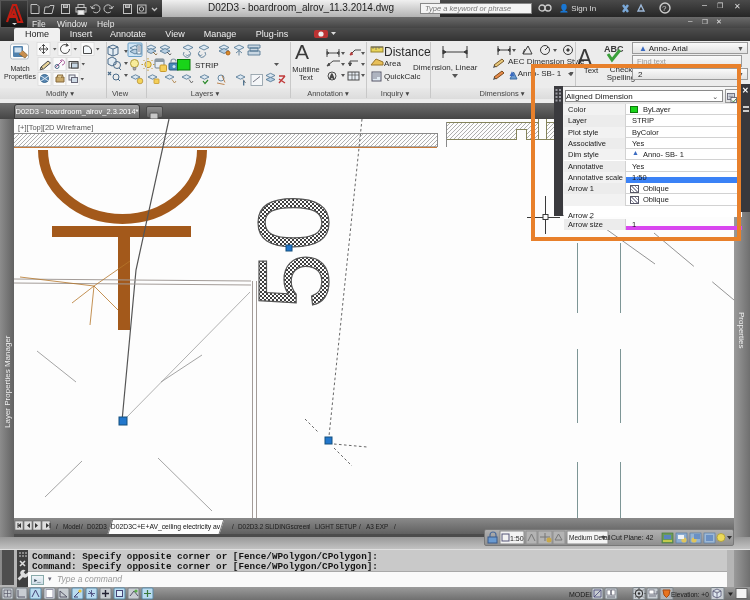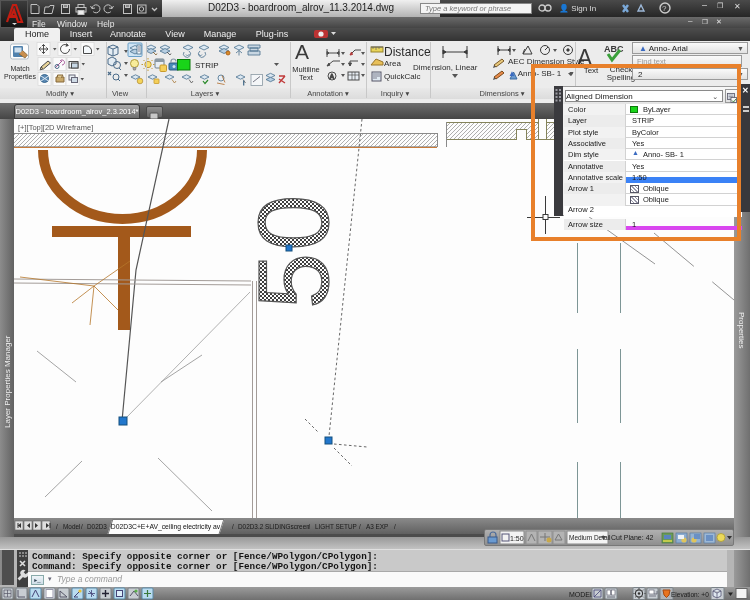--- a/index.html
+++ b/index.html
@@ -577,21 +577,21 @@
           <span style="position:absolute;left:68px;top:1px;font-size:7.5px;color:#1a1a1a">1:50</span>
         </div>
         <div class="row" style="top:79.1px;border-bottom:1px solid #d2d2d2">
           <span style="position:absolute;left:0;top:0;width:62px;height:11.3px;background:#ececec;border-right:1px solid #d2d2d2"></span>
           <span style="position:absolute;left:4px;top:1px;font-size:7.5px;color:#1a1a1a">Arrow 1</span>
           <span style="position:absolute;left:66px;top:1.5px;width:9px;height:8px;border:1px solid #556;background:repeating-linear-gradient(45deg,#fff 0,#fff 1.5px,#99a 1.5px,#99a 2.5px)"></span>
           <span style="position:absolute;left:79px;top:1px;font-size:7.5px;color:#1a1a1a">Oblique</span>
         </div>
         <div class="row" style="top:90.4px;border-bottom:1px solid #d2d2d2">
           <span style="position:absolute;left:0;top:0;width:62px;height:11.3px;background:#f2f2f2;border-right:1px solid #d2d2d2"></span>
-          <span style="position:absolute;left:4px;top:11px;font-size:7.5px;color:#1a1a1a">Arrow 2</span>
+          <span style="position:absolute;left:4px;top:17px;font-size:7.5px;color:#1a1a1a">Arrow 2</span>
           <span style="position:absolute;left:66px;top:1.5px;width:9px;height:8px;border:1px solid #556;background:repeating-linear-gradient(45deg,#fff 0,#fff 1.5px,#99a 1.5px,#99a 2.5px)"></span>
           <span style="position:absolute;left:79px;top:1px;font-size:7.5px;color:#1a1a1a">Oblique</span>
         </div>
         <div class="row" style="top:115px;border-bottom:4px solid #d946ef">
           <span style="position:absolute;left:0;top:0;width:62px;height:11.3px;background:#ececec;border-right:1px solid #d2d2d2"></span>
           <span style="position:absolute;left:4px;top:1px;font-size:7.5px;color:#1a1a1a">Arrow size</span>
           <span style="position:absolute;left:68px;top:1px;font-size:7.5px;color:#1a1a1a">1</span>
         </div>
       </div>
 </div>

